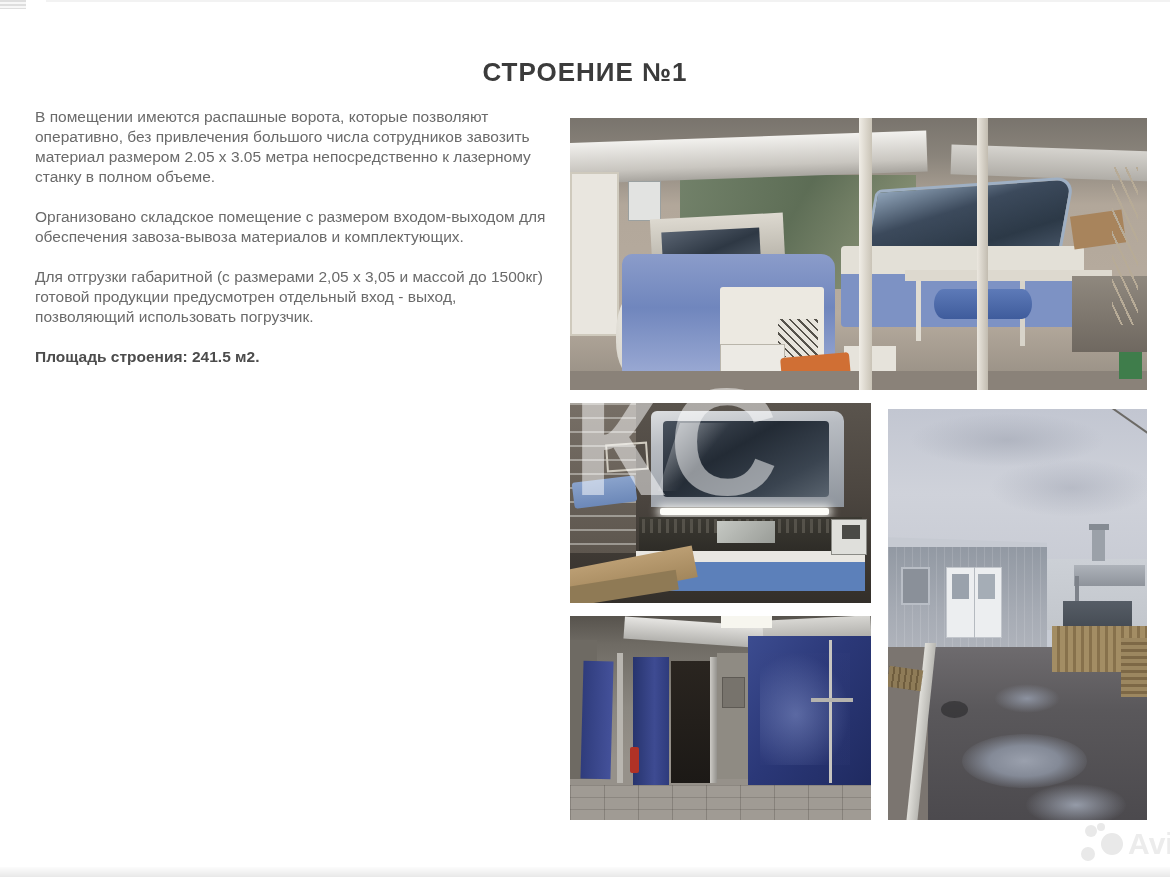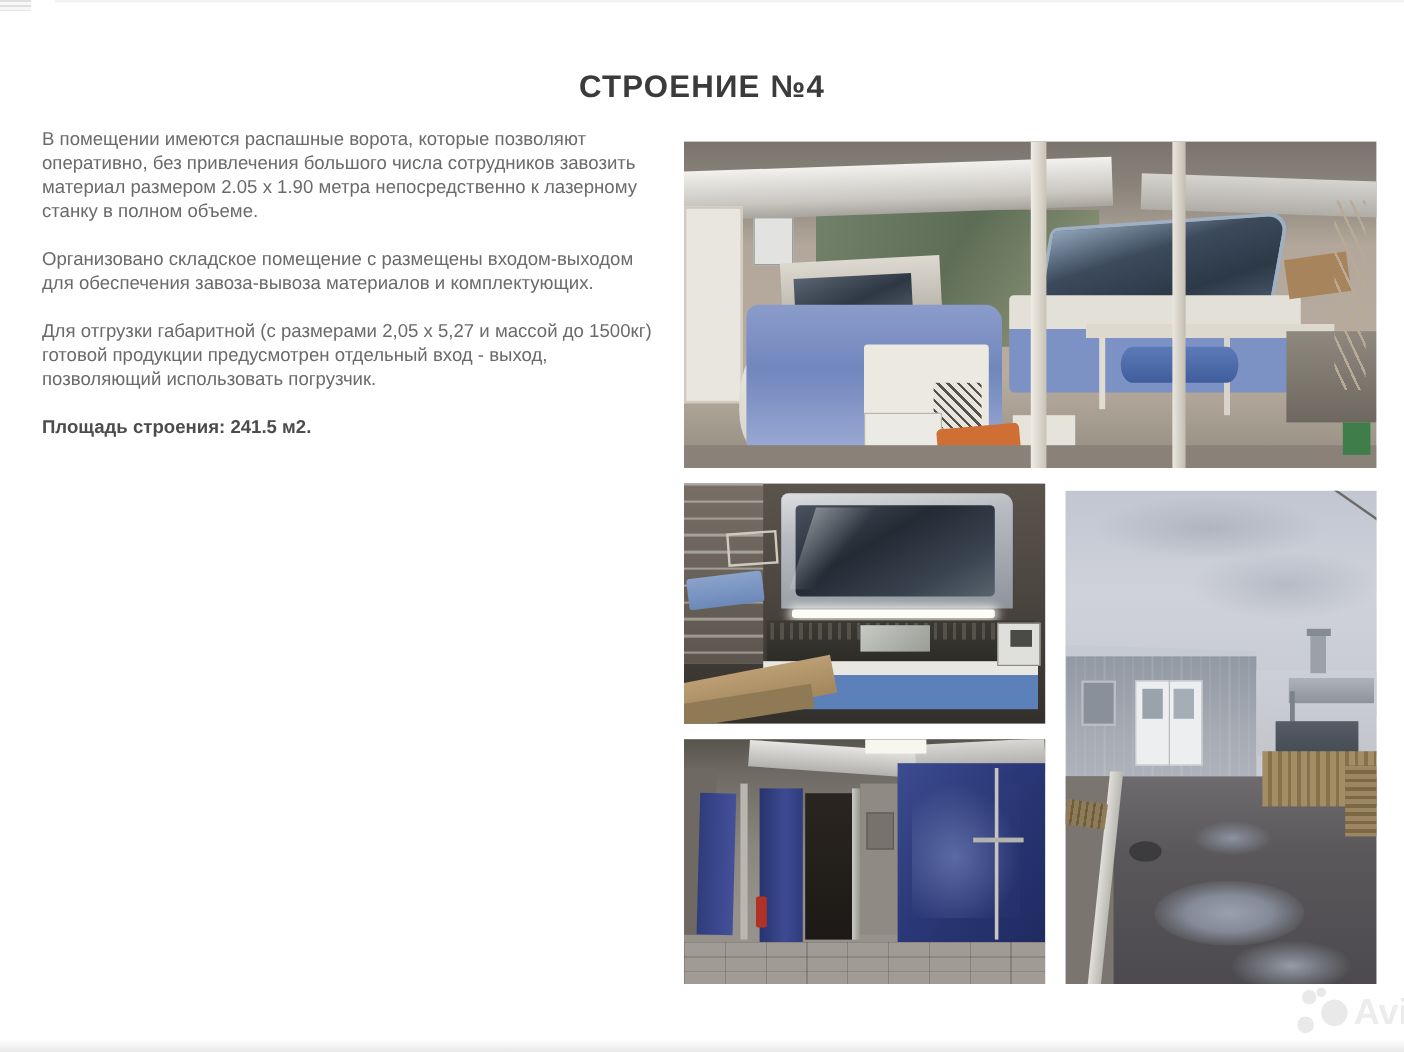--- a/index.html
+++ b/index.html
@@ -210,26 +210,26 @@
   .wm-avito-text { font-size:30px; font-weight:bold; color:#ececec; letter-spacing:0; }
 </style>
 </head>
 <body>
 
 <div class="page">
 
   <div class="corner-mark"></div>
   <div class="top-line"></div>
 
-  <h1 class="title">СТРОЕНИЕ №4</h1>
+  <h1 class="title">СТРОЕНИЕ №1</h1>
 
   <div class="textcol">
-    <p>В помещении имеются распашные ворота, которые позволяют оперативно, без привлечения большого числа сотрудников завозить материал размером 2.05 х 1.90 метра непосредственно к лазерному станку в полном объеме.</p>
-    <p>Организовано складское помещение с размещены входом-выходом для обеспечения завоза-вывоза материалов и комплектующих.</p>
-    <p>Для отгрузки габаритной (с размерами 2,05 х 5,27 и массой до 1500кг) готовой продукции предусмотрен отдельный вход - выход, позволяющий использовать погрузчик.</p>
+    <p>В помещении имеются распашные ворота, которые позволяют оперативно, без привлечения большого числа сотрудников завозить материал размером 2.05 х 3.05 метра непосредственно к лазерному станку в полном объеме.</p>
+    <p>Организовано складское помещение с размером входом-выходом для обеспечения завоза-вывоза материалов и комплектующих.</p>
+    <p>Для отгрузки габаритной (с размерами 2,05 х 3,05 и массой до 1500кг) готовой продукции предусмотрен отдельный вход - выход, позволяющий использовать погрузчик.</p>
     <p class="area">Площадь строения: 241.5 м2.</p>
   </div>
 
   <div class="photo photo1" aria-label="Цех с лазерными станками и приточной вентиляцией">
     <div class="p1-mural"></div>
     <div class="p1-duct-l"></div>
     <div class="p1-duct-r"></div>
     <div class="p1-door"></div>
     <div class="p1-panel"></div>
     <div class="p1-sack"></div>
@@ -320,20 +320,21 @@
       <div class="p4-pallet-l"></div>
       <div class="p4-pallets"></div>
       <div class="p4-pallets2"></div>
       <div class="p4-puddle1"></div>
       <div class="p4-puddle2"></div>
       <div class="p4-puddle3"></div>
       <div class="p4-spot"></div>
     </div>
   </div>
 
+  <div class="wm-kc">КС</div>
 
   <div class="wm-avito">
     <span class="wm-avito-logo">
       <span class="av-c1"></span>
         <span class="av-c2"></span>
         <span class="av-c3"></span>
         <span class="av-c4"></span>
     </span>
     <span class="wm-avito-text">Avito</span>
   </div>

